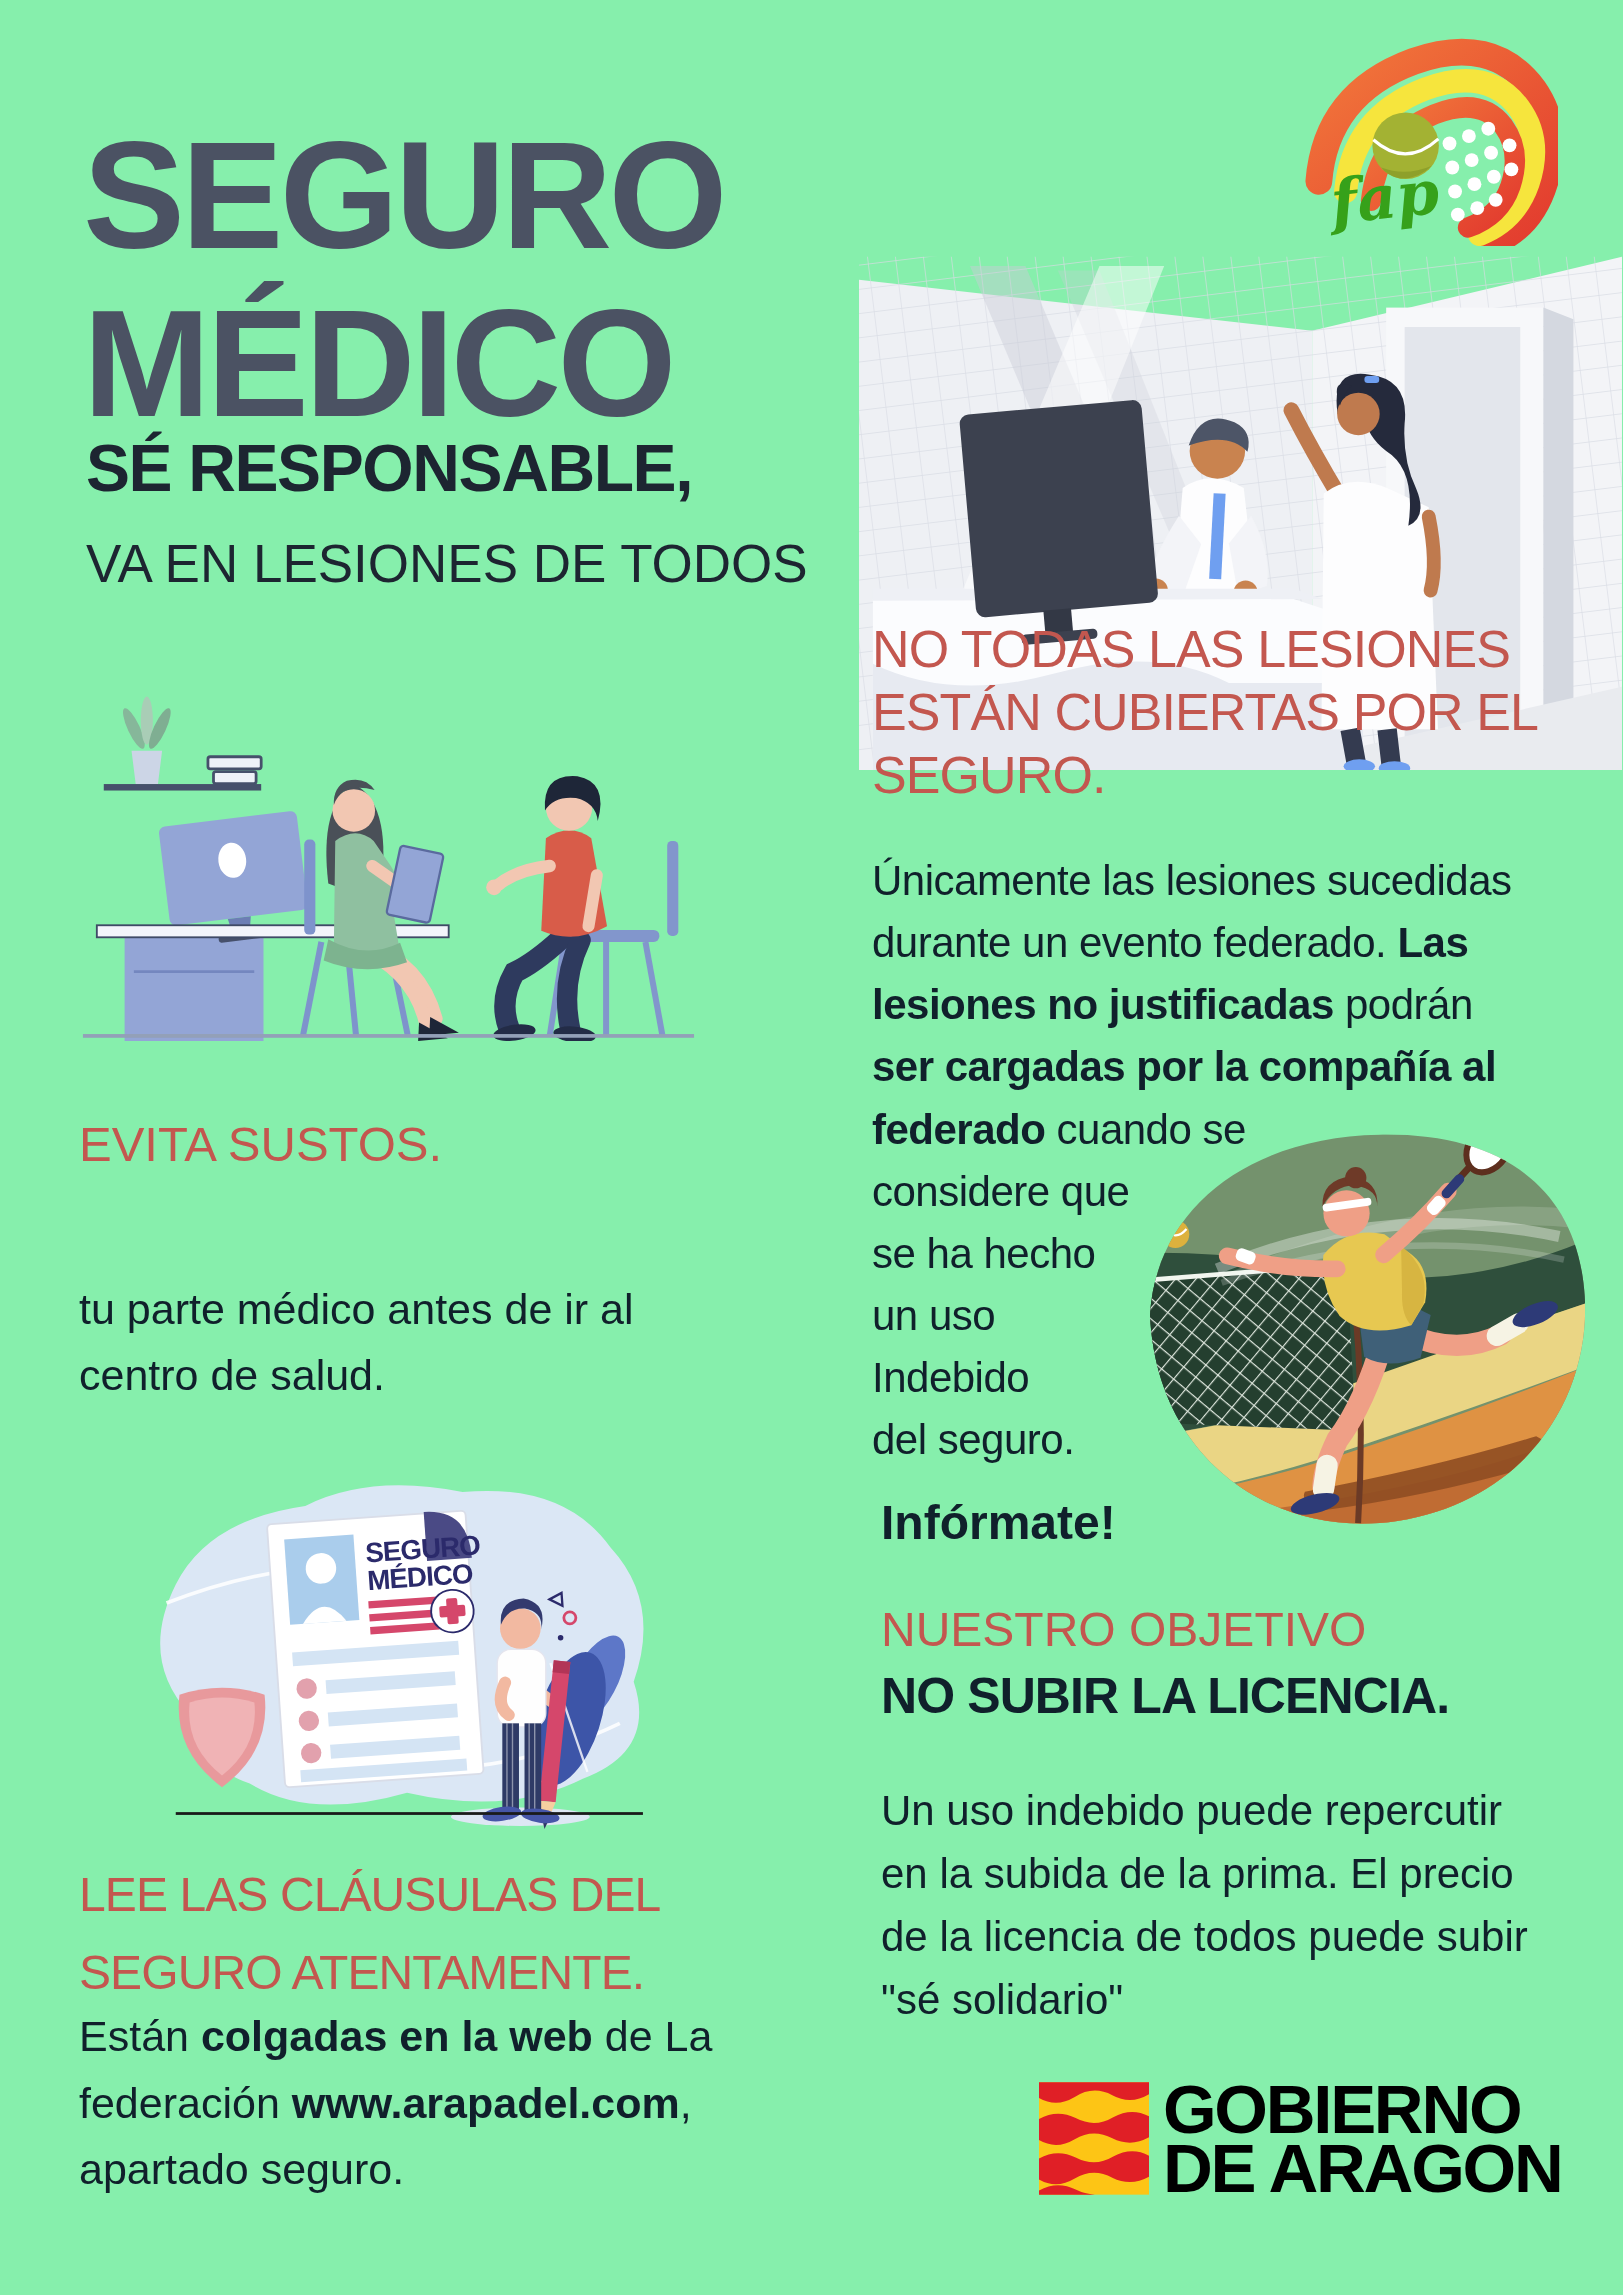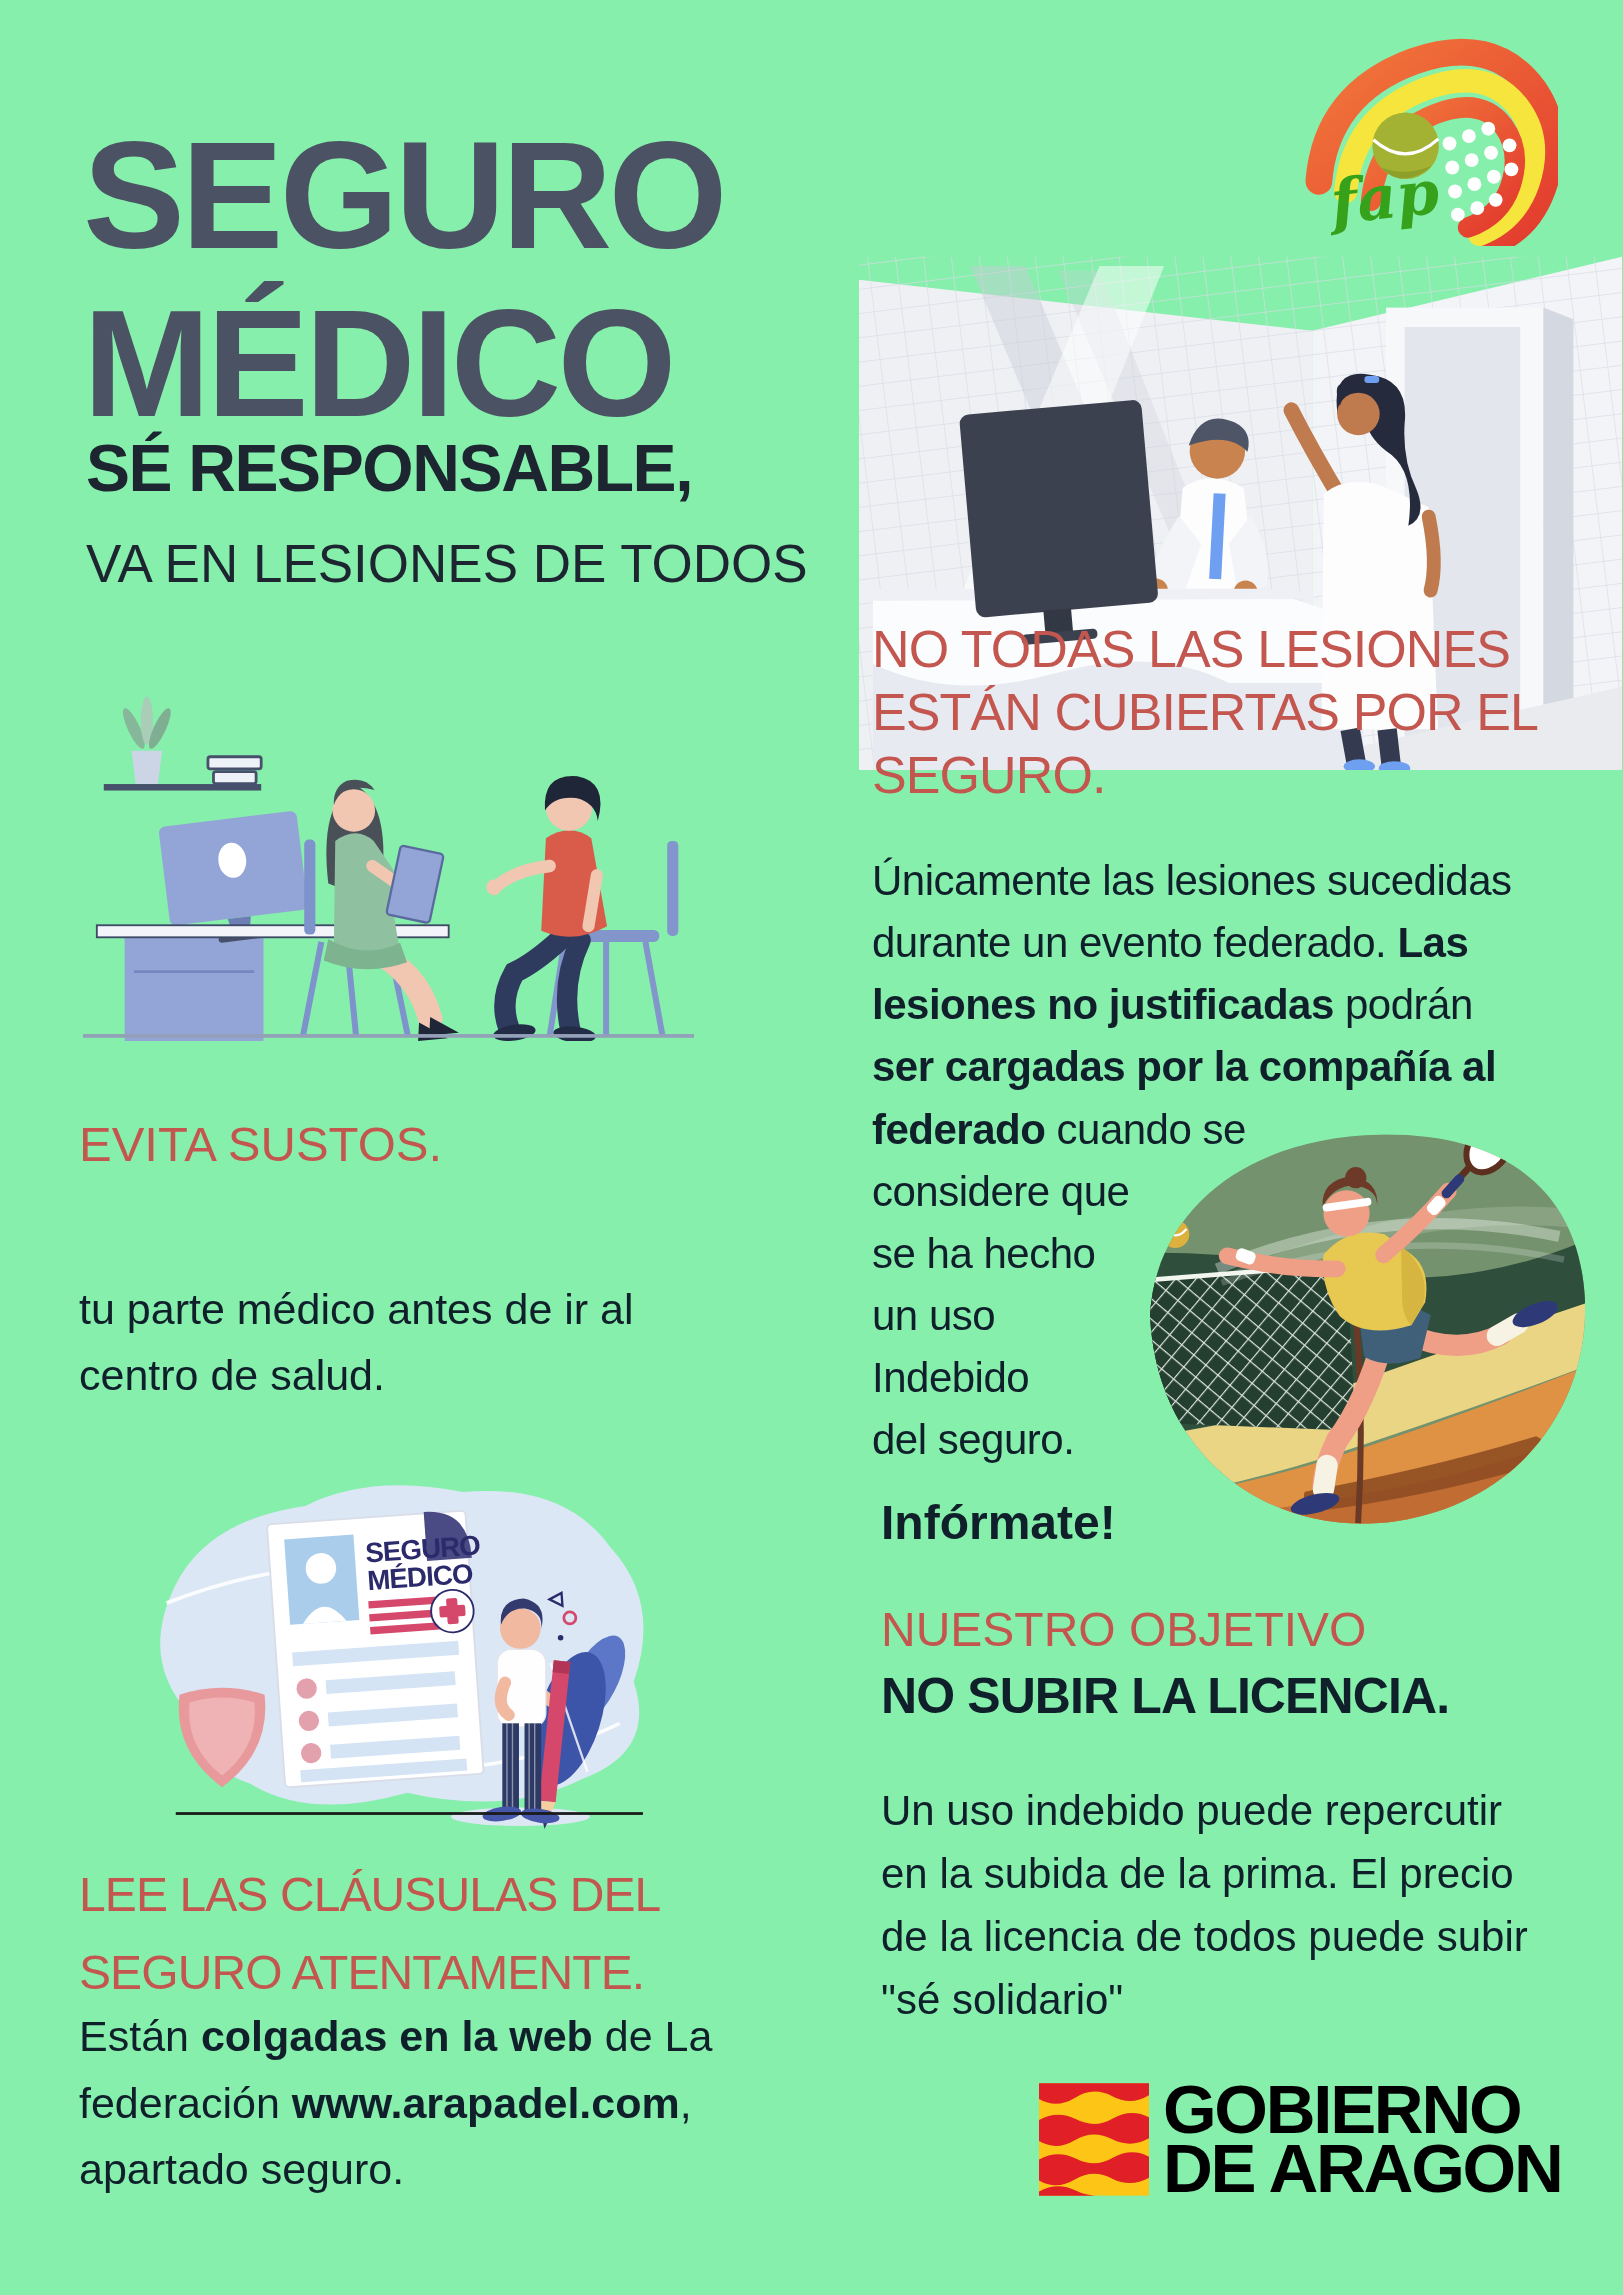--- a/index.html
+++ b/index.html
@@ -25,21 +25,21 @@
   #h-objetivo{left:881px;top:1602px;font-size:48px;z-index:3;}
   #h-nosubir{left:881px;top:1667px;font-size:50px;font-weight:700;color:#10202b;letter-spacing:-0.9px;z-index:3;}
   #p-objetivo{left:881px;top:1779px;width:750px;font-size:42px;line-height:1.5;z-index:3;}
   
   #fap-logo{left:1293px;top:29px;width:265px;height:217px;z-index:2;}
   #illu-reception{left:858px;top:192px;width:765px;height:578px;z-index:1;}
   #illu-desk{left:69px;top:666px;width:639px;height:375px;z-index:1;}
   #illu-doc{left:111px;top:1464px;width:562px;height:366px;z-index:1;}
   #illu-tennis{left:1106px;top:1116px;width:488px;height:419px;z-index:1;}
   
-  #gobierno{left:1039px;top:2081px;display:flex;align-items:center;gap:14px;z-index:3;}
+  #gobierno{left:1039px;top:2081px;display:flex;gap:14px;z-index:3;}
   #gobierno svg{width:110px;height:115px;flex:0 0 auto;}
   #gobierno .gtext{font-size:69px;font-weight:700;line-height:0.85;color:#000;letter-spacing:-2.3px;}
 </style>
 </head>
 <body>
 
 <div id="poster">
 
   <div id="main-title" class="abs pre">SEGURO
 MÉDICO</div>

